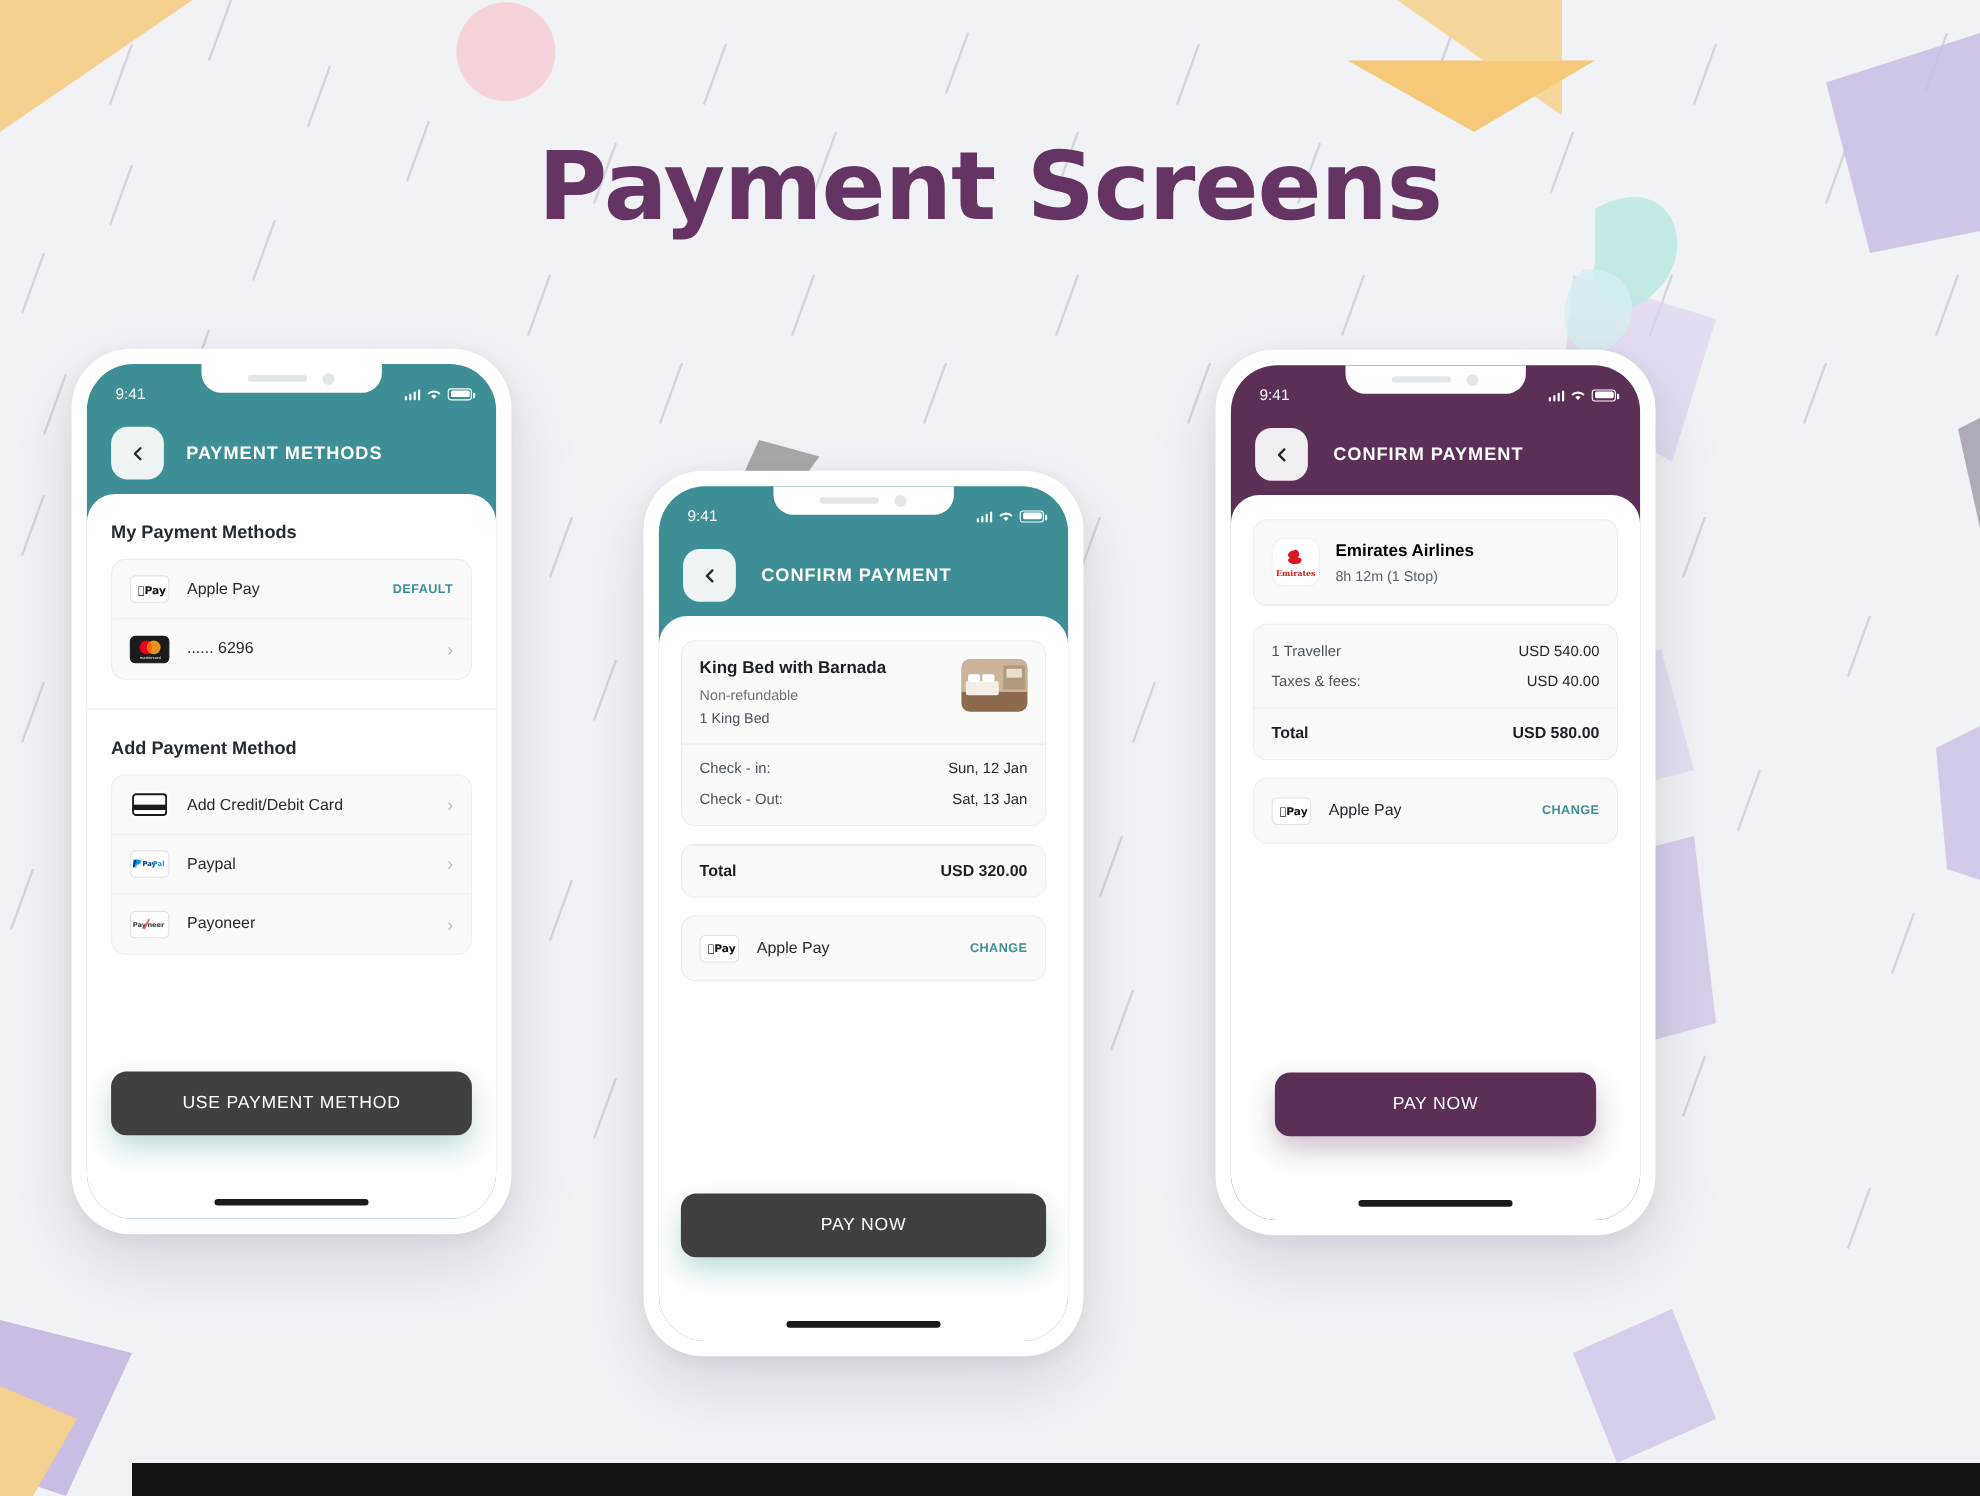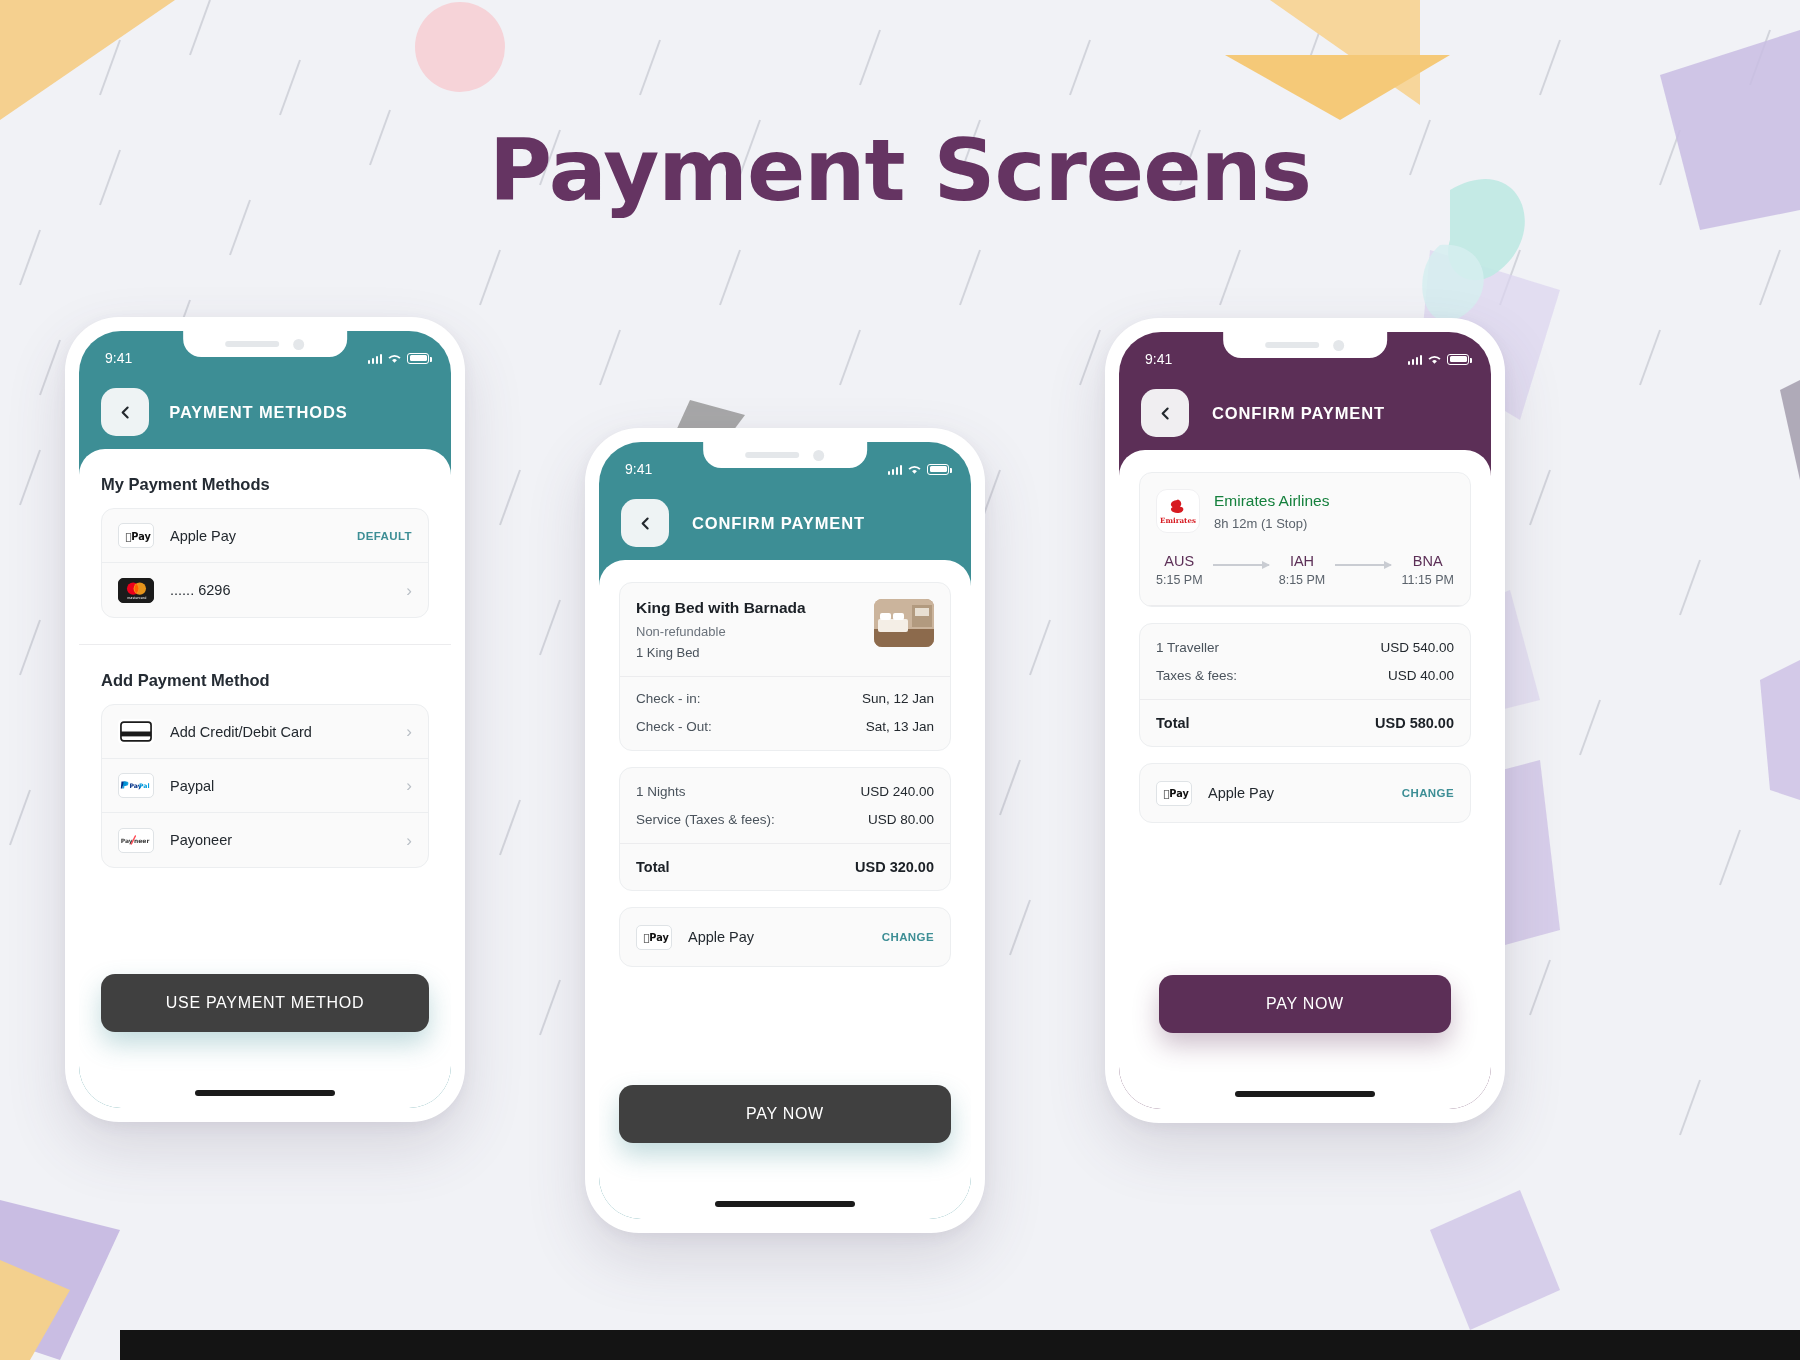--- a/index.html
+++ b/index.html
@@ -420,30 +420,20 @@
             <span class="v">Sun, 12 Jan</span>
           </div>
           <div class="kv" style="margin-top:13px;gap:32px;">
             <span class="k">Check - Out:</span>
             <span class="v">Sat, 13 Jan</span>
           </div>
         </div>
       </div>
 
       <div class="card" style="margin-top:16px;">
-        <div style="padding:16px;">
-          <div class="kv">
-            <span class="k">1 Nights</span>
-            <span class="v">USD 240.00</span>
-          </div>
-          <div class="kv" style="margin-top:13px;">
-            <span class="k">Service (Taxes &amp; fees):</span>
-            <span class="v">USD 80.00</span>
-          </div>
-        </div>
         <div class="divider"></div>
         <div style="padding:15px 16px;">
           <div class="kv total">
             <span class="k">Total</span>
             <span class="v">USD 320.00</span>
           </div>
         </div>
       </div>
 
       <div class="card" style="margin-top:16px;">
@@ -503,43 +493,25 @@
 
       <div class="card">
         <div style="display:flex;align-items:center;gap:14px;padding:16px;">
           <div class="airline-logo">
             <svg viewBox="0 0 40 36" width="36" height="32">
               <path d="M20 5c2.6 1.2 4 3.4 3.6 5.6-.3 1.7-1.8 2.6-1.8 2.6s2.4-.3 3.6 1.2c1.3 1.6.4 3.6-1.2 4.6-2.4 1.5-6.6 1.6-9.6.2-2-1-2.8-2.6-2.4-3.9.4-1.2 1.8-1.6 1.8-1.6s-1.8-.9-2-2.6c-.2-2 1.6-4 4.2-4.8 1.2-.4 2.4-.6 3.8-1.3Z" fill="#d71a21"></path>
               <text x="20" y="32" font-family="DejaVu Serif" font-size="8" font-weight="bold" fill="#d71a21" text-anchor="middle">Emirates</text>
             </svg>
           </div>
           <div>
-            <div style="font-size:15.5px;font-weight:400;color:#15803d;">Emirates Airlines</div>
+            <div style="font-size:15.5px;font-weight:700;color:#000000;">Emirates Airlines</div>
             <div style="font-size:13px;color:#5a626b;margin-top:6px;">8h 12m (1 Stop)</div>
           </div>
         </div>
 
-        <div style="padding:4px 16px 18px;">
-          <div class="route">
-            <div class="pt">
-              <div class="code">AUS</div>
-              <div class="time">5:15 PM</div>
-            </div>
-            <div class="arrow"></div>
-            <div class="pt">
-              <div class="code">IAH</div>
-              <div class="time">8:15 PM</div>
-            </div>
-            <div class="arrow"></div>
-            <div class="pt">
-              <div class="code">BNA</div>
-              <div class="time">11:15 PM</div>
-            </div>
-          </div>
-        </div>
 
         <div class="divider"></div>
 
       </div>
 
       <div class="card" style="margin-top:16px;">
         <div style="padding:16px;">
           <div class="kv">
             <span class="k">1 Traveller</span>
             <span class="v">USD 540.00</span>

